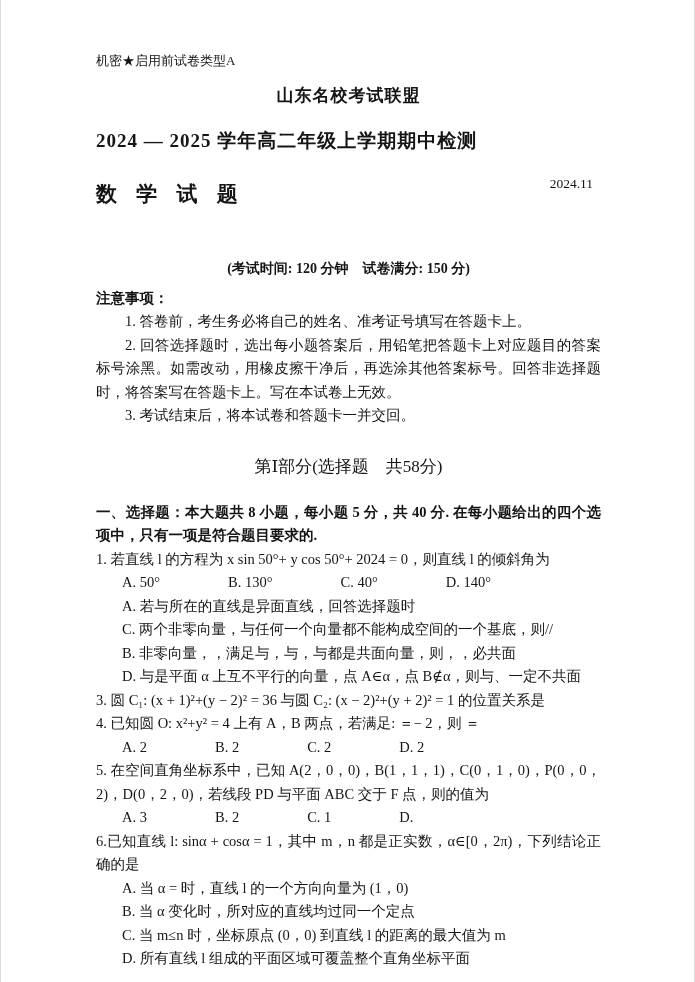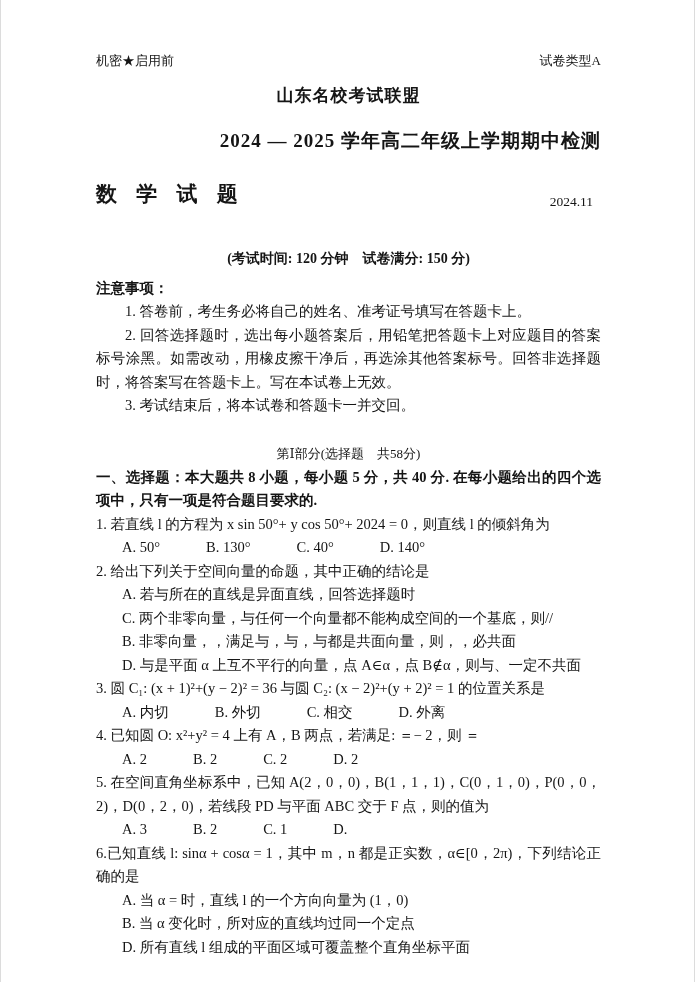--- a/index.html
+++ b/index.html
@@ -13,89 +13,88 @@
     width: 695px;
     min-height: 982px;
     background: #ffffff;
     padding: 52px 93px 36px 95px;
     position: relative;
     border-left: 1px solid #dcdcdc;
     border-right: 1px solid #dcdcdc;
   }
   .topline {
     display: flex;
-    justify-content: space-between;
     font-size: 13px;
   }
   .alliance {
     text-align: center;
     font-size: 17px;
     font-weight: 700;
     margin-top: 14px;
     letter-spacing: 1px;
   }
   .exam-title {
-    text-align: right;
+    text-align: left;
     font-size: 19px;
     font-weight: 700;
     margin-top: 21px;
     letter-spacing: 1px;
   }
   .subject-row {
     position: relative;
     margin-top: 26px;
     height: 30px;
   }
   .subject {
     font-size: 21px;
     font-weight: 700;
     letter-spacing: 7px;
   }
   .date {
     position: absolute;
     right: 8px;
-    bottom: 0;
+    bottom: 18px;
     font-size: 13.5px;
     font-weight: 400;
     letter-spacing: normal;
   }
   .info {
     text-align: center;
     font-size: 14px;
     font-weight: 700;
-    margin-top: 40px;
+    margin-top: 50px;
   }
   .notes {
     margin-top: 9px;
     font-size: 14.5px;
     line-height: 1.62;
   }
   .notes-heading { font-weight: 700; }
   .note { text-indent: 2em; text-align: justify; }
   .part-heading {
     text-align: center;
-    font-size: 13px;
+    font-size: 17px;
     margin-top: 27px;
   }
   .section-intro {
     font-weight: 700;
     font-size: 14.5px;
     line-height: 1.62;
-    margin-top: 3px;
+    margin-top: 23px;
     text-align: justify;
     font-family: Liberation Serif, serif;
   }
   .question {
     font-size: 14.5px;
     line-height: 1.62;
   }
   .stem { text-align: justify; }
   .options-inline {
     display: flex;
-    gap: 46px;
+    gap: 68px;
     padding-left: 26px;
   }
   .options-block .opt-line {
     padding-left: 26px;
     text-align: justify;
   }
 </style>
 </head>
 <body>
 
@@ -130,35 +129,28 @@
     <p class="stem">1. 若直线 l 的方程为 x sin 50°+ y cos 50°+ 2024 = 0，则直线 l 的倾斜角为</p>
     <div class="options-inline">
       <span>A. 50°</span>
       <span>B. 130°</span>
       <span>C. 40°</span>
       <span>D. 140°</span>
     </div>
   </div>
 
   <div class="question options-block">
-    <p class="stem">2. 给出下列关于空间向量的命题，其中正确的结论是</p>
     <div class="opt-line">A. 若与所在的直线是异面直线，回答选择题时</div>
     <div class="opt-line">C. 两个非零向量，与任何一个向量都不能构成空间的一个基底，则//</div>
     <div class="opt-line">B. 非零向量，，满足与，与，与都是共面向量，则，，必共面</div>
     <div class="opt-line">D. 与是平面 α 上互不平行的向量，点 A∈α，点 B∉α，则与、一定不共面</div>
   </div>
 
   <div class="question">
     <p class="stem">3. 圆 C₁: (x + 1)²+(y − 2)² = 36 与圆 C₂: (x − 2)²+(y + 2)² = 1 的位置关系是</p>
-    <div class="options-inline">
-      <span>A. 内切</span>
-      <span>B. 外切</span>
-      <span>C. 相交</span>
-      <span>D. 外离</span>
-    </div>
   </div>
 
   <div class="question">
     <p class="stem">4. 已知圆 O: x²+y² = 4 上有 A，B 两点，若满足: ＝− 2，则 ＝</p>
     <div class="options-inline">
       <span>A. 2</span>
       <span>B. 2</span>
       <span>C. 2</span>
       <span>D. 2</span>
     </div>
@@ -171,16 +163,17 @@
       <span>B. 2</span>
       <span>C. 1</span>
       <span>D.</span>
     </div>
   </div>
 
   <div class="question options-block">
     <p class="stem">6.已知直线 l: sinα + cosα = 1，其中 m，n 都是正实数，α∈[0，2π)，下列结论正确的是</p>
     <div class="opt-line">A. 当 α = 时，直线 l 的一个方向向量为 (1，0)</div>
     <div class="opt-line">B. 当 α 变化时，所对应的直线均过同一个定点</div>
+    <div class="opt-line">C. 当 m≤n 时，坐标原点 (0，0) 到直线 l 的距离的最大值为 m</div>
     <div class="opt-line">D. 所有直线 l 组成的平面区域可覆盖整个直角坐标平面</div>
   </div>
 
 </div>
 
 </body></html>

